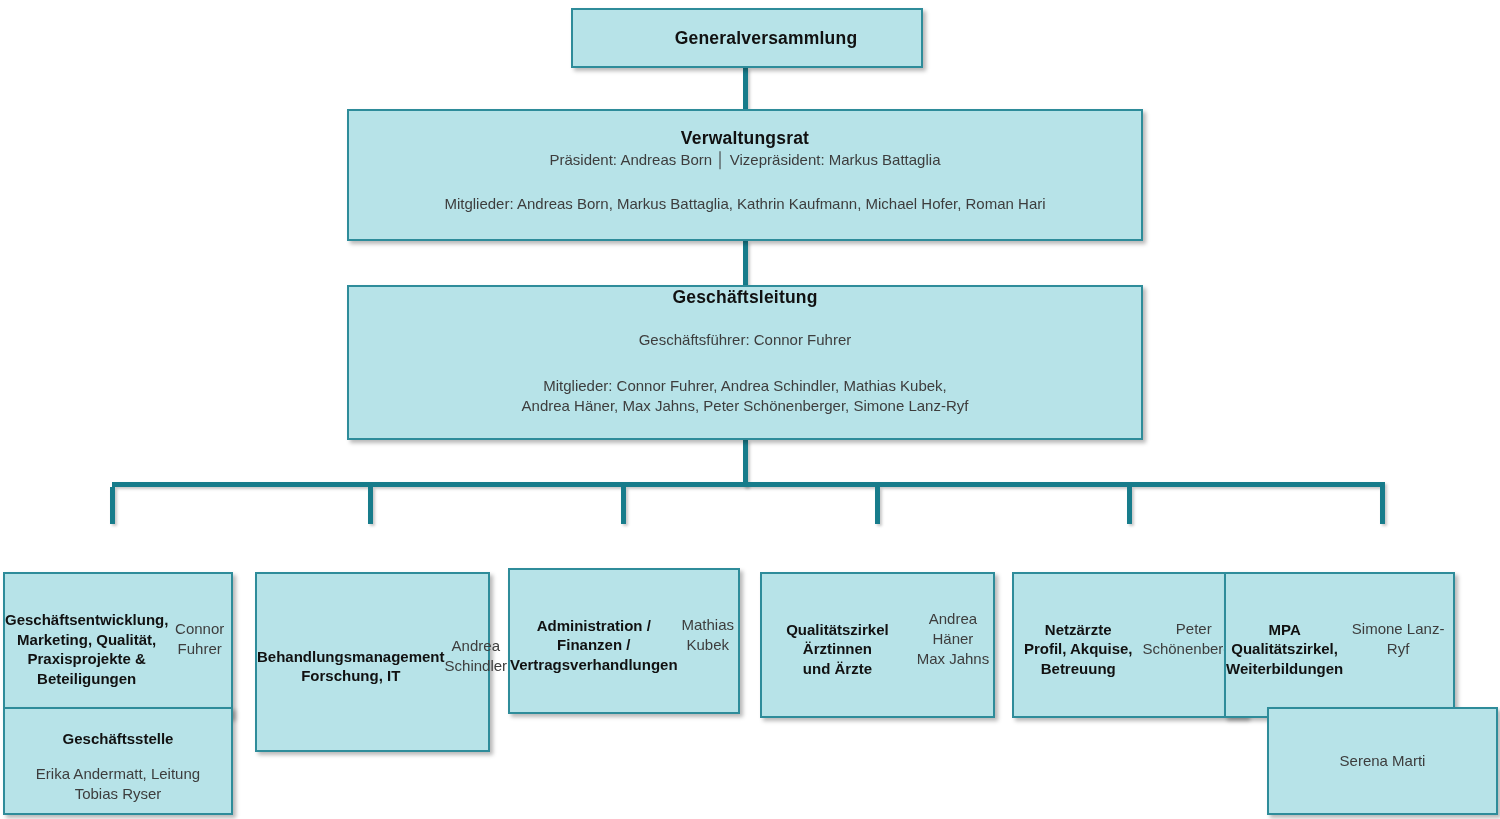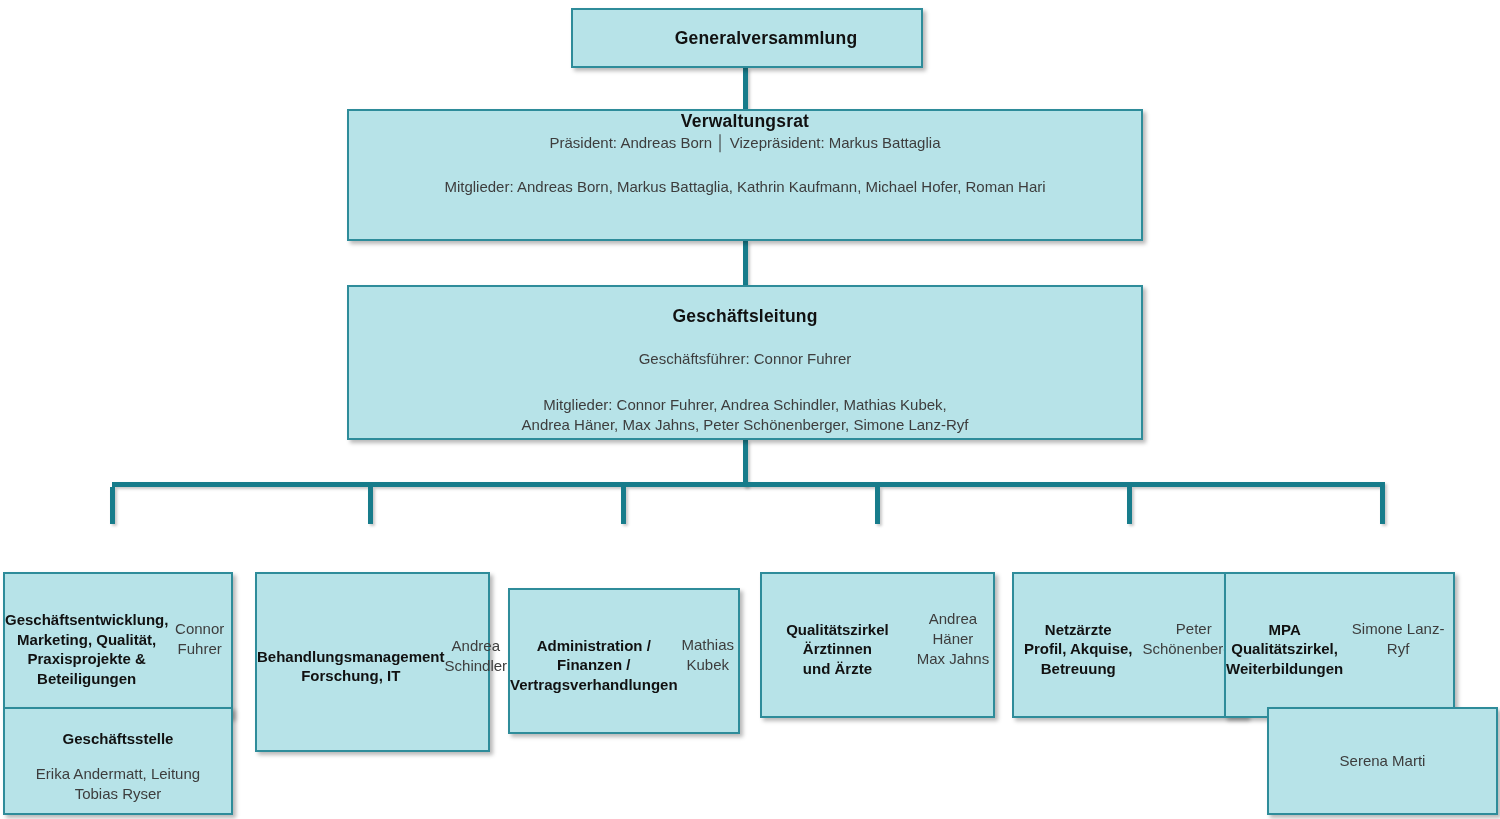--- a/index.html
+++ b/index.html
@@ -57,25 +57,25 @@
     color: var(--text-color);
     white-space: pre-line;
     line-height: 20px;
     padding-bottom: 13px;
   }
   .flex-center { display: flex; align-items: center; justify-content: center; }
   .flex-col-between { display: flex; justify-content: space-between; align-items: center; margin-top: 48px; }
 
   
   #gv { left: 571px; top: 8px;   width: 352px; height: 60px; padding-left: 38px; }
-  #vr { left: 347px; top: 109px; width: 796px; height: 132px; }
-  #gl { left: 347px; top: 285px; width: 796px; height: 155px; padding-top: 19px; }
+  #vr { left: 347px; top: 109px; width: 796px; height: 132px; padding-top: 17px; }
+  #gl { left: 347px; top: 285px; width: 796px; height: 155px; }
   #d0 { left: 3px;    top: 524px; width: 230px; height: 146px; }
   #d1 { left: 255px;  top: 524px; width: 235px; height: 180px; }
-  #d2 { left: 508px;  top: 540px; width: 232px; height: 146px; }
+  #d2 { left: 508px;  top: 520px; width: 232px; height: 146px; }
   #d3 { left: 760px;  top: 524px; width: 235px; height: 146px; }
   #d4 { left: 1012px; top: 524px; width: 235px; height: 146px; }
   #d5 { left: 1224px; top: 524px; width: 231px; height: 146px; }
   #gs { left: 3px;    top: 707px; width: 230px; height: 108px; padding-top: 20px; }
   #sm { left: 1267px; top: 707px; width: 231px; height: 108px; }
 
   #vr .line-1 { margin-top: 1px; }
   #vr .line-2 { margin-top: 24px; }
   #gl .line-1 { margin-top: 22px; text-align: center; }
   #gl .line-2 { margin-top: 26px; }

